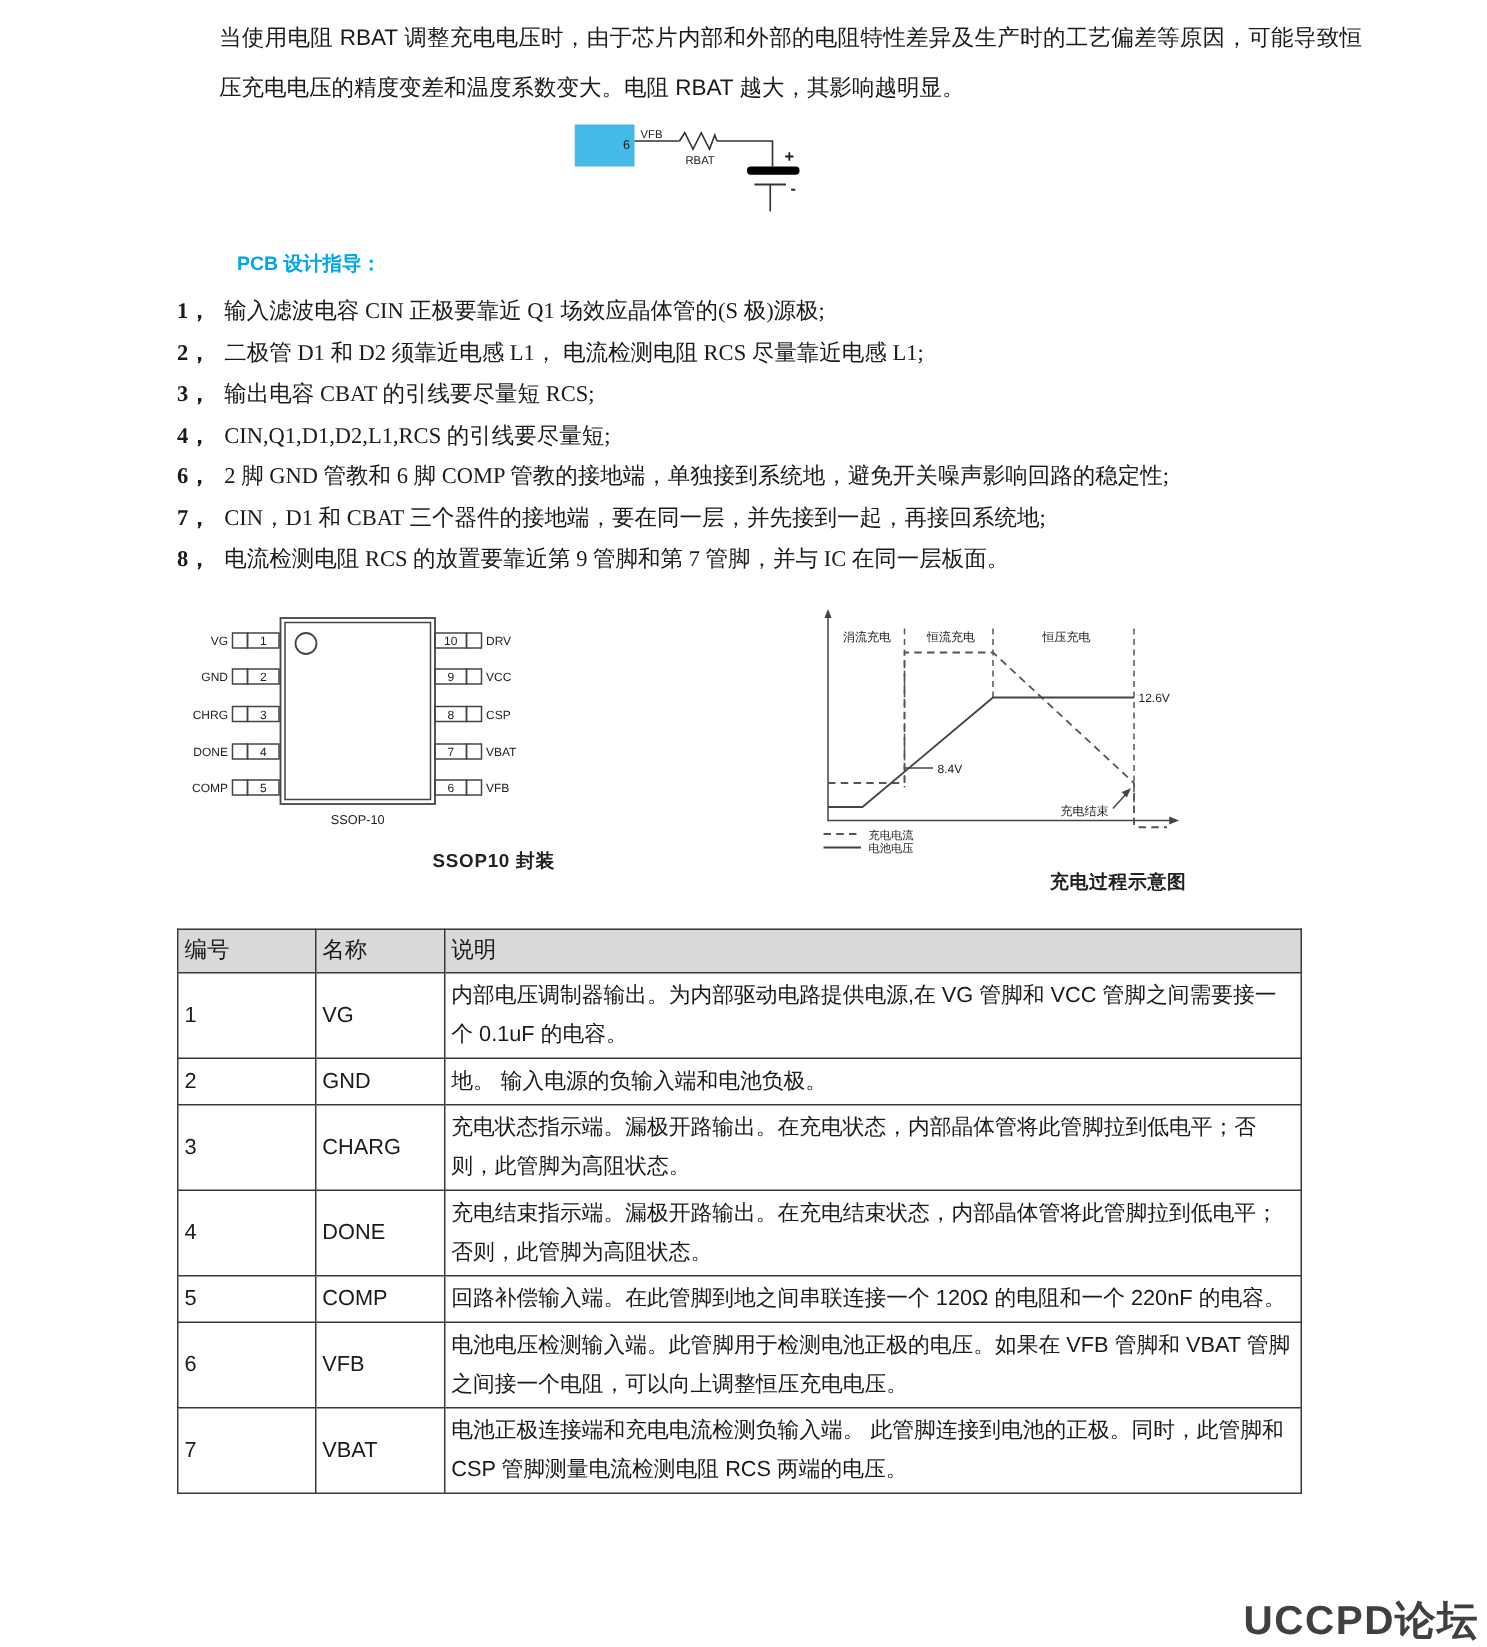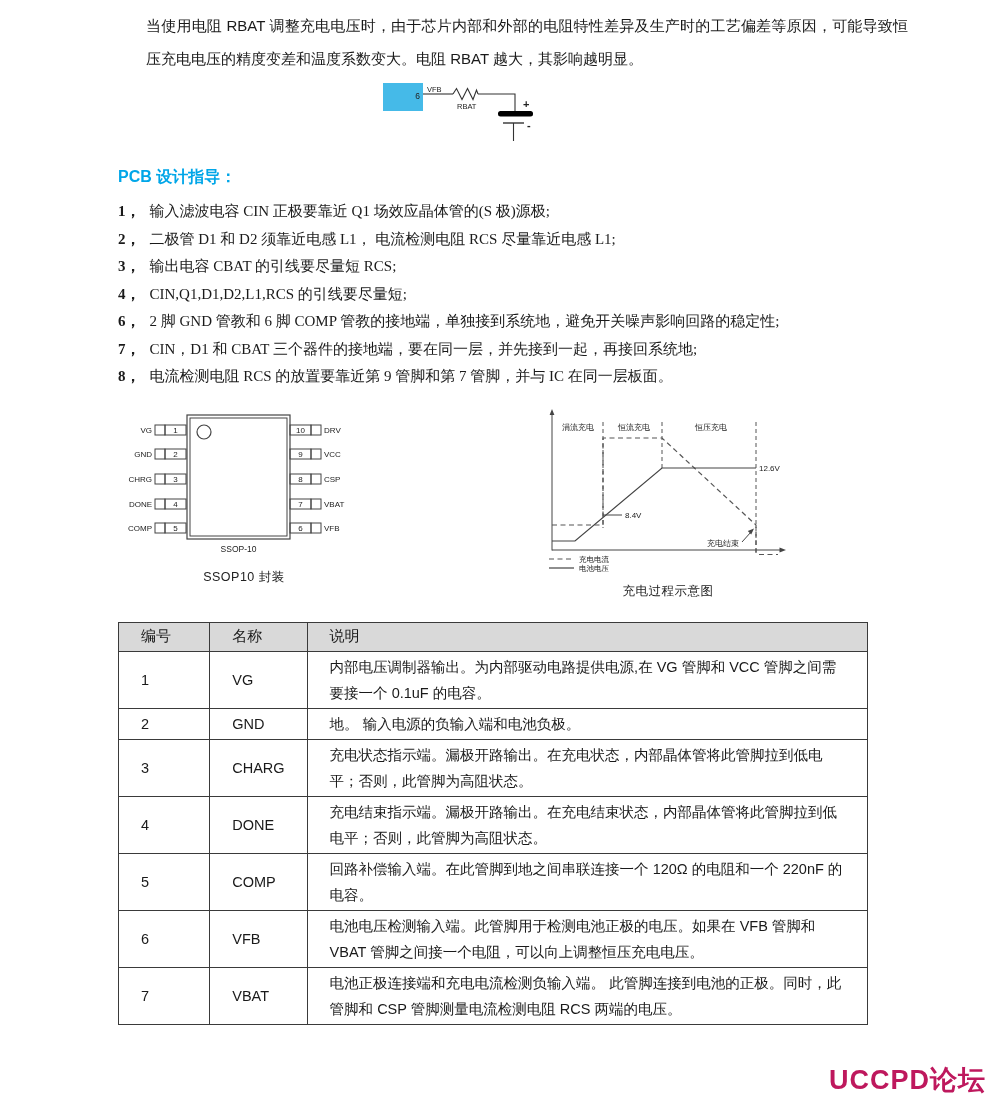--- a/index.html
+++ b/index.html
@@ -19,69 +19,69 @@
     width:762px;
     font-size:15px;
     line-height:33px;
     text-align:justify;
     color:#1a1a1a;
   }
 
   .circuit-wrap { margin:6px 0 0 265px; height:70px; }
 
   .h-cyan { color:#00A6E8; font-weight:bold; margin:0; }
-  .h-pcb  { font-size:16px; margin-top:16px; }
+  .h-pcb  { font-size:13px; margin-top:16px;margin-left:40px; }
   .h-pin  { font-size:21px;  margin-top:18px; }
 
   .guide { list-style:none; margin:10px 0 0 0; padding:0; }
   .guide li { font-size:15px; line-height:27.5px; color:#1a1a1a;font-family:Liberation Serif, serif; }
   .guide li b { margin-right:9px; }
 
   .figures { display:flex; align-items:flex-start; margin-top:14px; }
   .fig { display:flex; flex-direction:column; }
   .fig-package { width:252px; }
   .fig-chart   { width:246px; margin-left:175px; }
   .fig-caption {
-    text-align:center; font-weight:normal; font-size:12.5px;
+    text-align:right; font-weight:bold; font-size:12.5px;
     color:#222; margin-top:12px; letter-spacing:0.5px;
   }
   .fig-chart .fig-caption { margin-top:8px; }
 
   svg text { fill:#222; }
 
   table.pins {
     margin-top:22px;
     border-collapse:collapse;
     width:750px;
     font-size:14.5px;
     color:#1a1a1a;
   }
   table.pins th, table.pins td {
     border:1px solid #3a3a3a;
-    padding:2px 22px;
+    padding:2px 4px;
     text-align:left;
     vertical-align:middle;
     font-weight:normal;
   }
   table.pins th {
     background:#D9D9D9;
     height:29px;
     font-size:15px;
   }
   table.pins td.c-num  { width:92px; }
   table.pins td.c-name { width:86px; }
   table.pins td.c-desc { line-height:26px; }
   table.pins tr.single td { height:27px; }
 
   .watermark {
     position:absolute;
     right:5px; bottom:0px;
     font-size:27px;
     font-weight:bold;
-    color:#be185d;
+    color:#404040;
     letter-spacing:1px;
   }
 </style>
 </head>
 <body>
 
 <div class="content">
 
   <p class="intro">当使用电阻 RBAT 调整充电电压时，由于芯片内部和外部的电阻特性差异及生产时的工艺偏差等原因，可能导致恒压充电电压的精度变差和温度系数变大。电阻 RBAT 越大，其影响越明显。</p>
 

